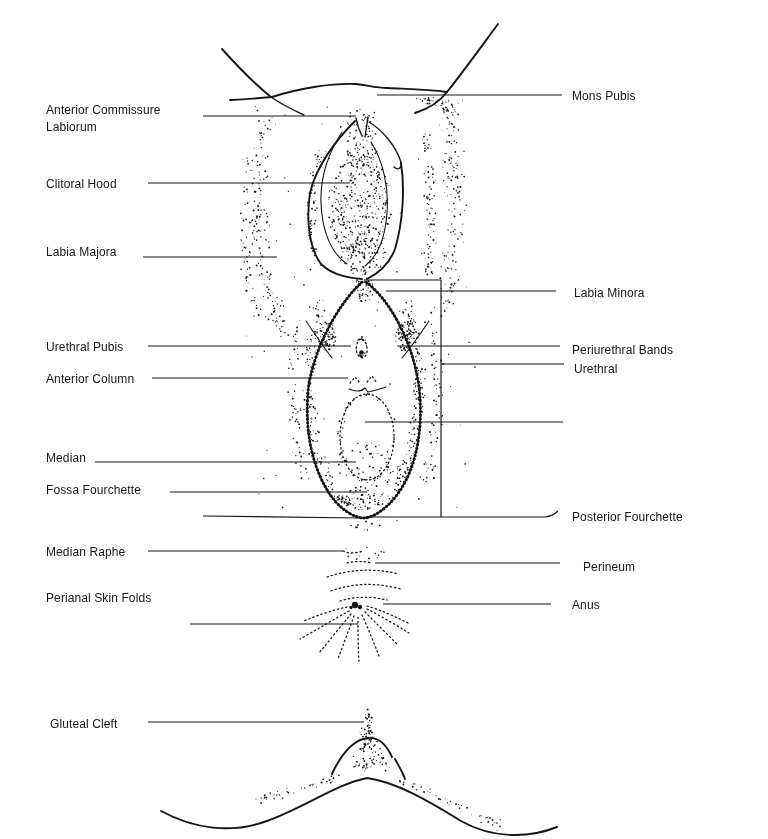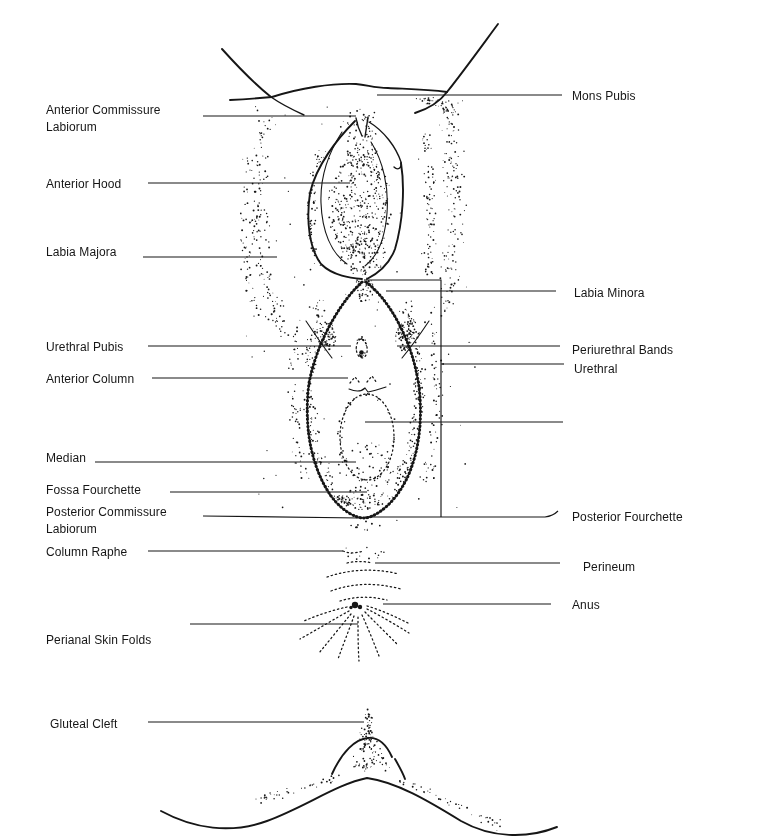--- a/index.html
+++ b/index.html
@@ -2249,29 +2249,28 @@
         <circle cx="456.9" cy="507.4" r="0.51"></circle>
         <circle cx="367.9" cy="118.2" r="0.74"></circle>
         <circle cx="448.6" cy="354.3" r="0.70"></circle>
         <circle cx="302.5" cy="353.9" r="0.86"></circle>
         <circle cx="357.5" cy="152.4" r="0.74"></circle>
         <circle cx="341.7" cy="356.3" r="0.59"></circle>
       </g>
   </svg>
 
   <div class="lbl" style="left:46px;top:102px;width:160px">Anterior Commissure Labiorum</div>
-  <div class="lbl" style="left:46px;top:176px">Anterior Hood</div>
+  <div class="lbl" style="left:46px;top:176px">Clitoral Hood</div>
   <div class="lbl" style="left:46px;top:244px">Labia Majora</div>
   <div class="lbl" style="left:46px;top:339px">Urethral Pubis</div>
   <div class="lbl" style="left:46px;top:371px">Anterior Column</div>
   <div class="lbl" style="left:46px;top:450px">Median</div>
   <div class="lbl" style="left:46px;top:482px">Fossa Fourchette</div>
-  <div class="lbl" style="left:46px;top:504px;width:160px">Posterior Commissure Labiorum</div>
-  <div class="lbl" style="left:46px;top:544px">Column Raphe</div>
-  <div class="lbl" style="left:46px;top:632px">Perianal Skin Folds</div>
+  <div class="lbl" style="left:46px;top:544px">Median Raphe</div>
+  <div class="lbl" style="left:46px;top:590px">Perianal Skin Folds</div>
   <div class="lbl" style="left:50px;top:716px">Gluteal Cleft</div>
   <div class="lbl" style="left:572px;top:88px">Mons Pubis</div>
   <div class="lbl" style="left:574px;top:285px">Labia Minora</div>
   <div class="lbl" style="left:572px;top:342px">Periurethral Bands</div>
   <div class="lbl" style="left:574px;top:361px">Urethral</div>
   <div class="lbl" style="left:572px;top:509px">Posterior Fourchette</div>
   <div class="lbl" style="left:583px;top:559px">Perineum</div>
   <div class="lbl" style="left:572px;top:597px">Anus</div>
 </div>
 

